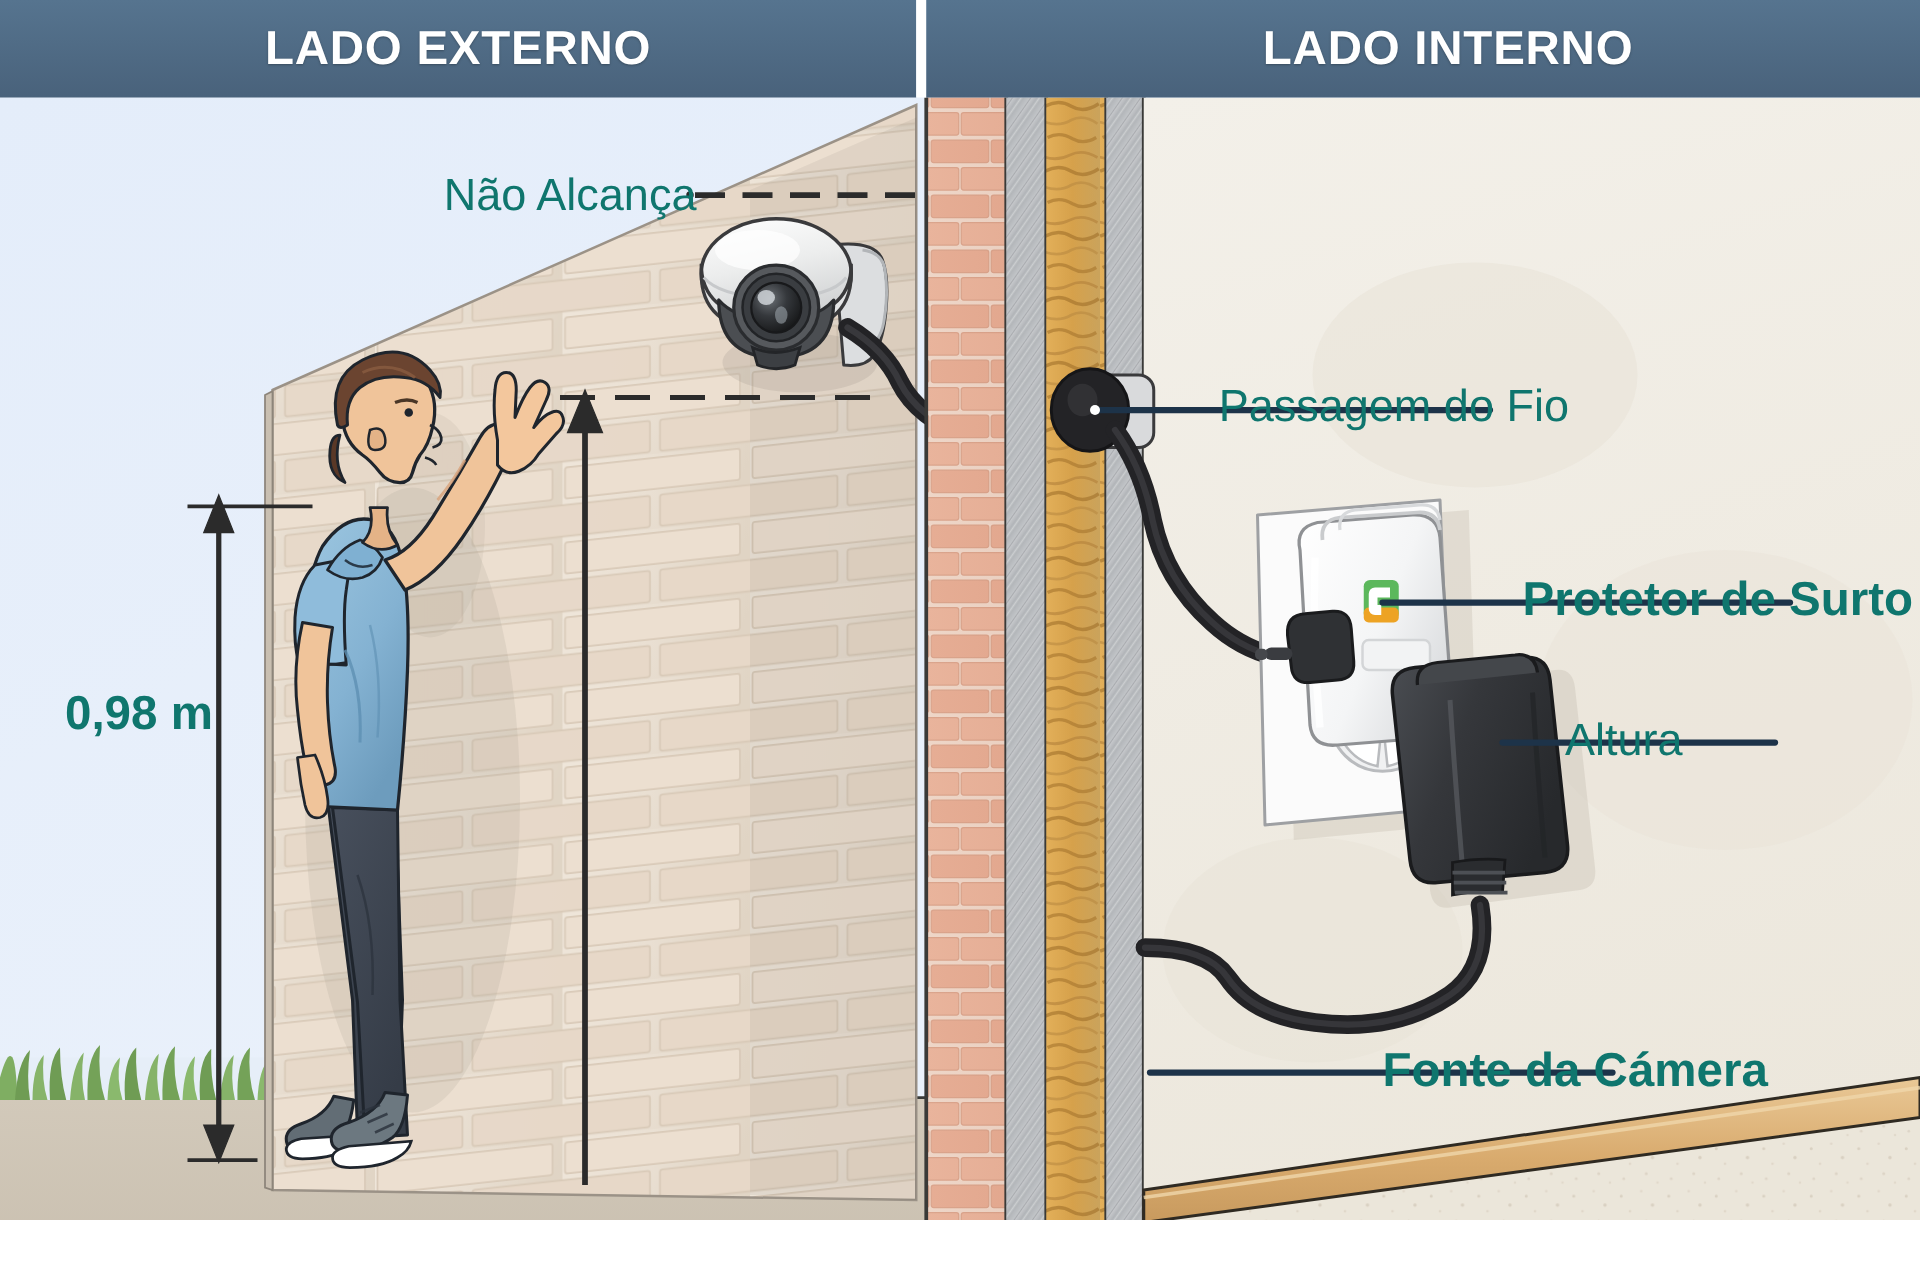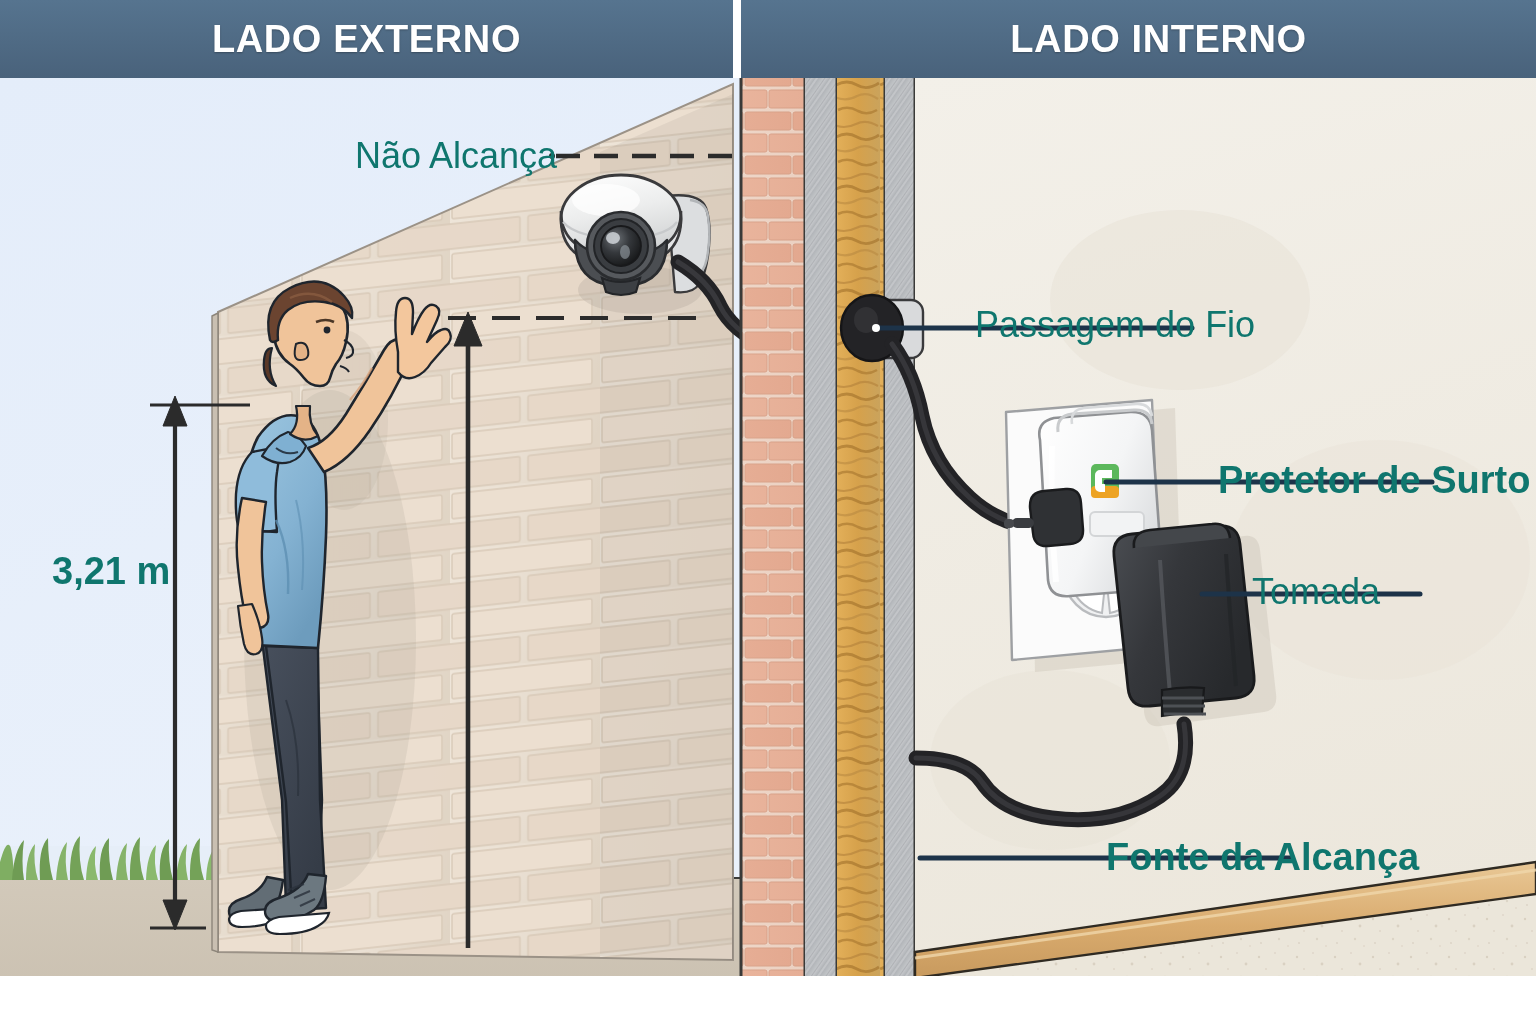--- a/index.html
+++ b/index.html
@@ -398,23 +398,23 @@
     <span>LADO EXTERNO</span>
   </div>
   <div class="hdr-gap"></div>
   <div class="hdr" id="hdr-in">
     <span>LADO INTERNO</span>
   </div>
 
   <div class="lbl" style="left:355px;top:138px;font-size:36px;">Não Alcança</div>
 
 
-  <div class="lbl bold" style="left:52px;top:552px;font-size:38px;">3,21 m</div>
+  <div class="lbl bold" style="left:52px;top:552px;font-size:38px;">0,98 m</div>
 
   <div class="lbl" style="left:975px;top:307px;font-size:36px;">Passagem do Fio</div>
 
   <div class="lbl bold" style="left:1218px;top:461px;font-size:38px;">Protetor de Surto</div>
 
-  <div class="lbl" style="left:1252px;top:574px;font-size:36px;">Tomada</div>
-
-  <div class="lbl bold" style="left:1106px;top:838px;font-size:38px;">Fonte da Alcança</div>
+  <div class="lbl" style="left:1252px;top:574px;font-size:36px;">Altura</div>
+
+  <div class="lbl bold" style="left:1106px;top:838px;font-size:38px;">Fonte da Cámera</div>
 
 </div>
 
 </body></html>

